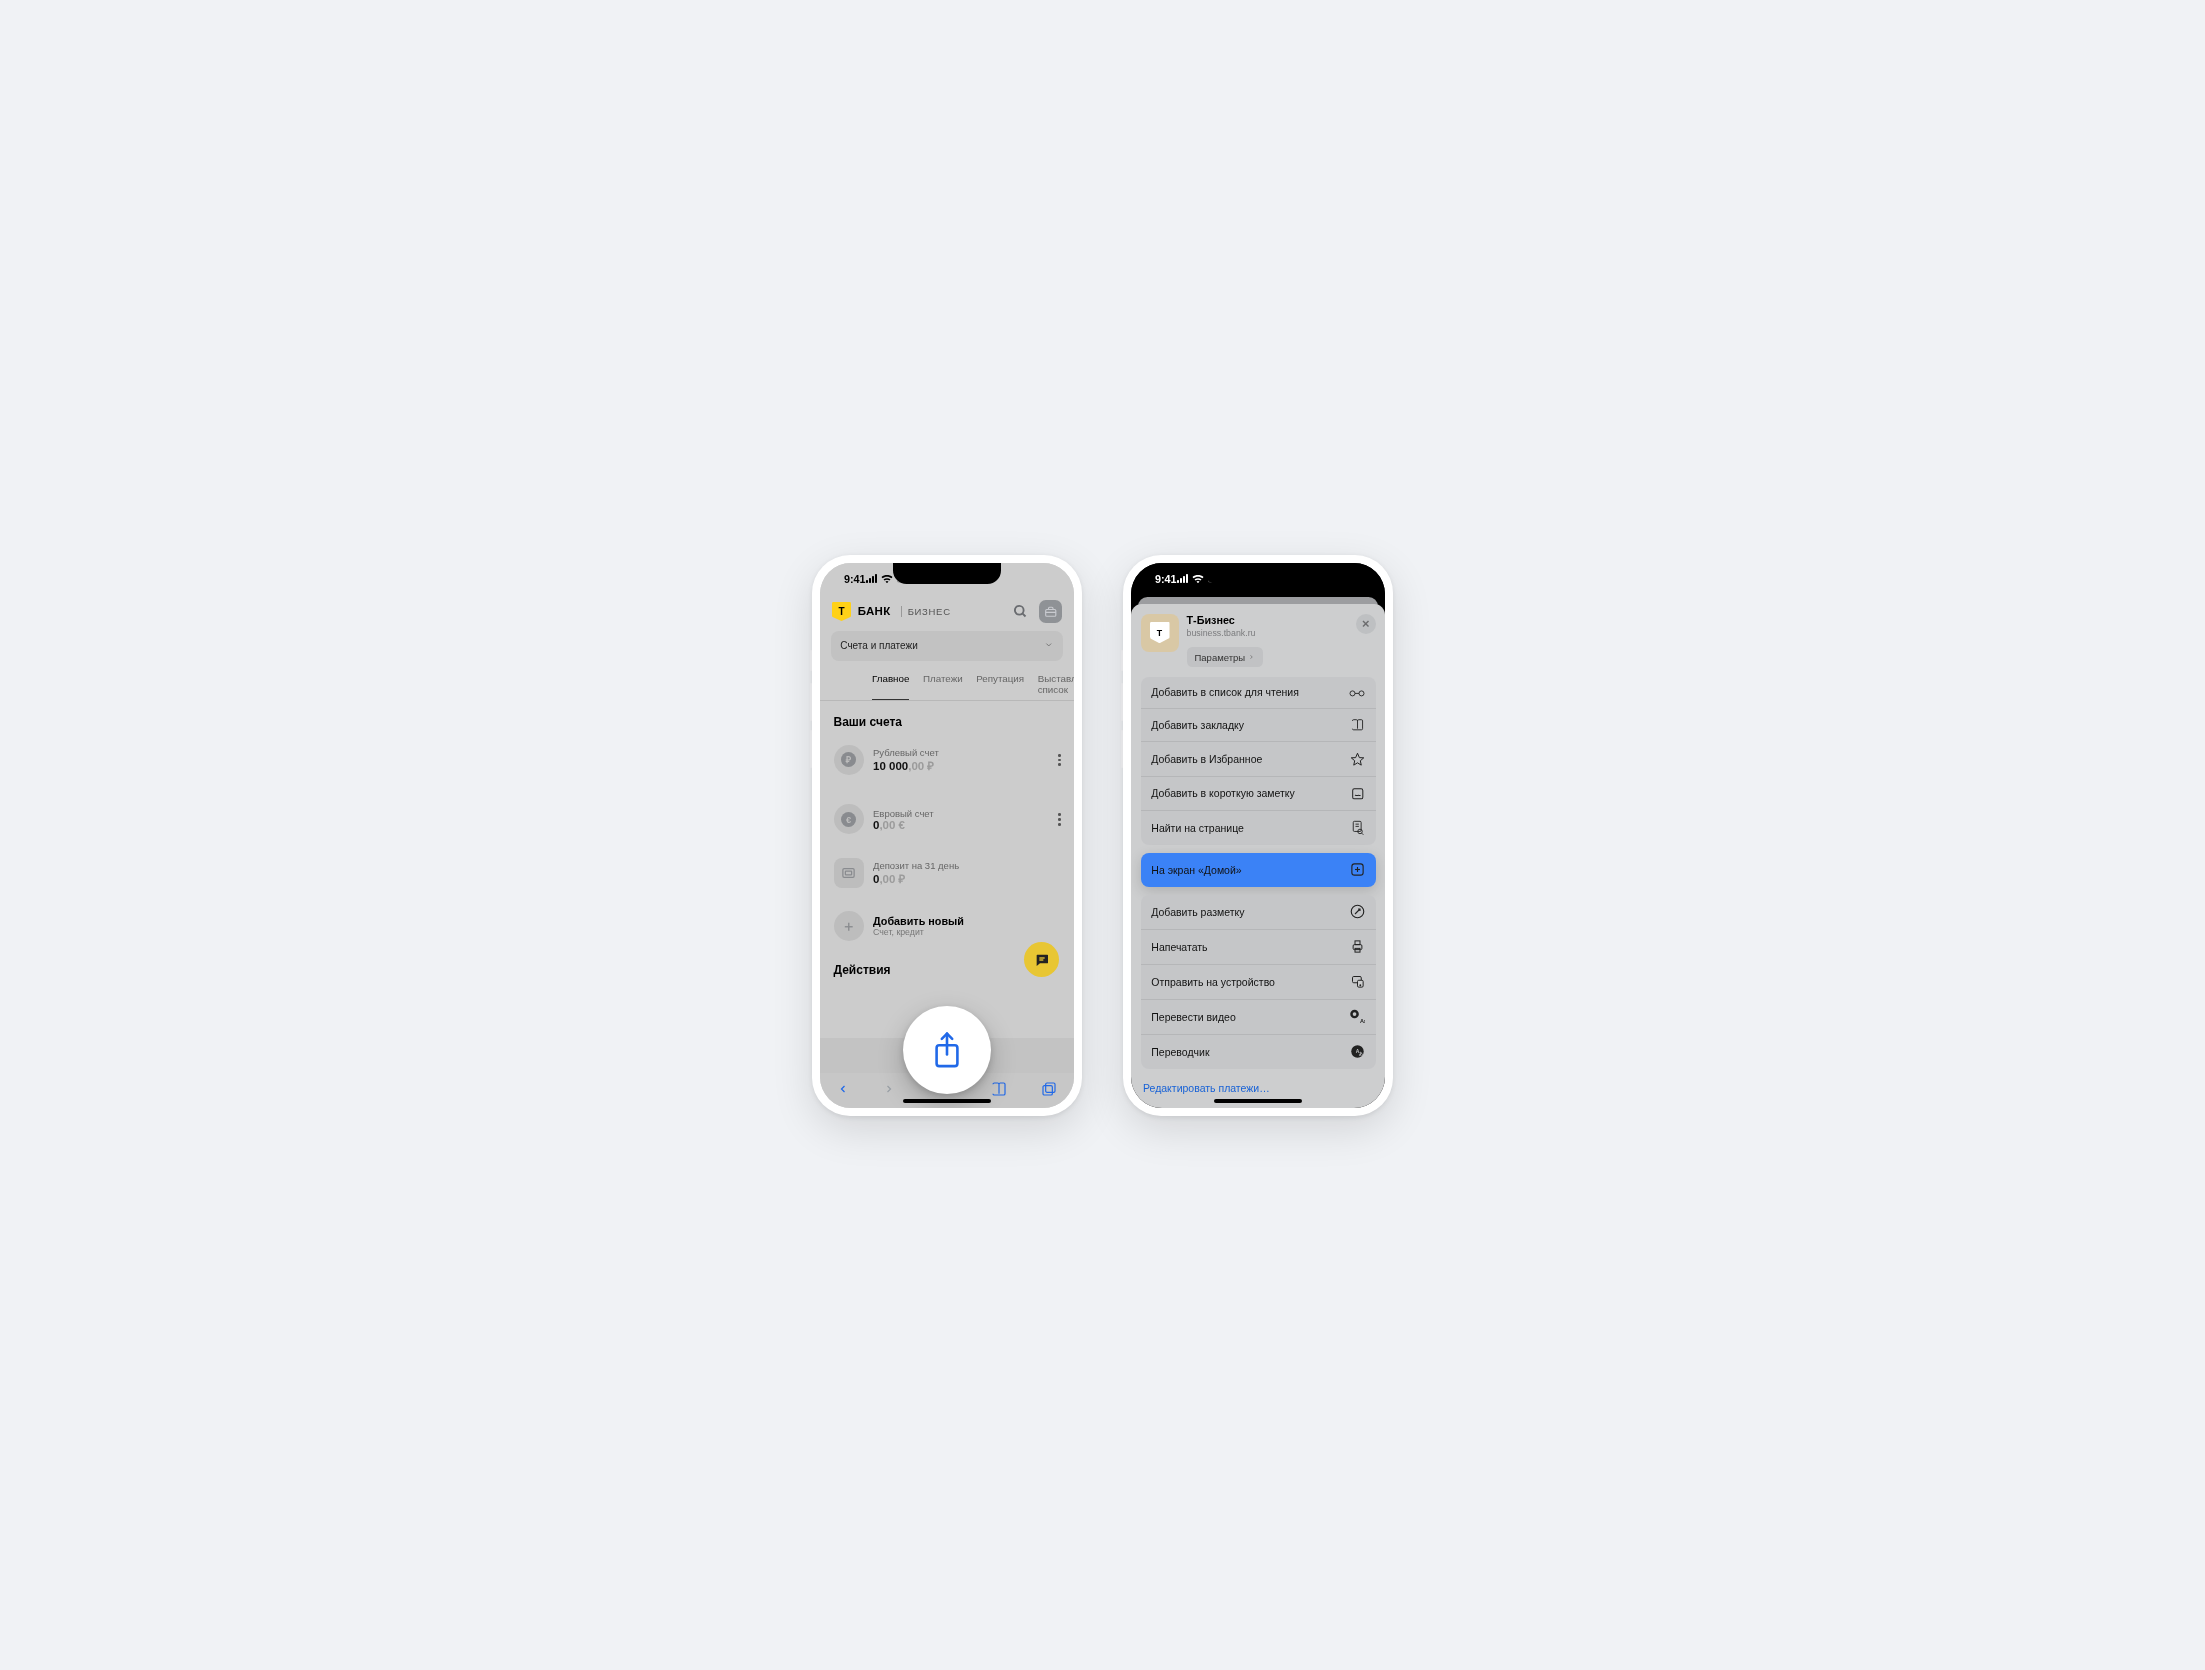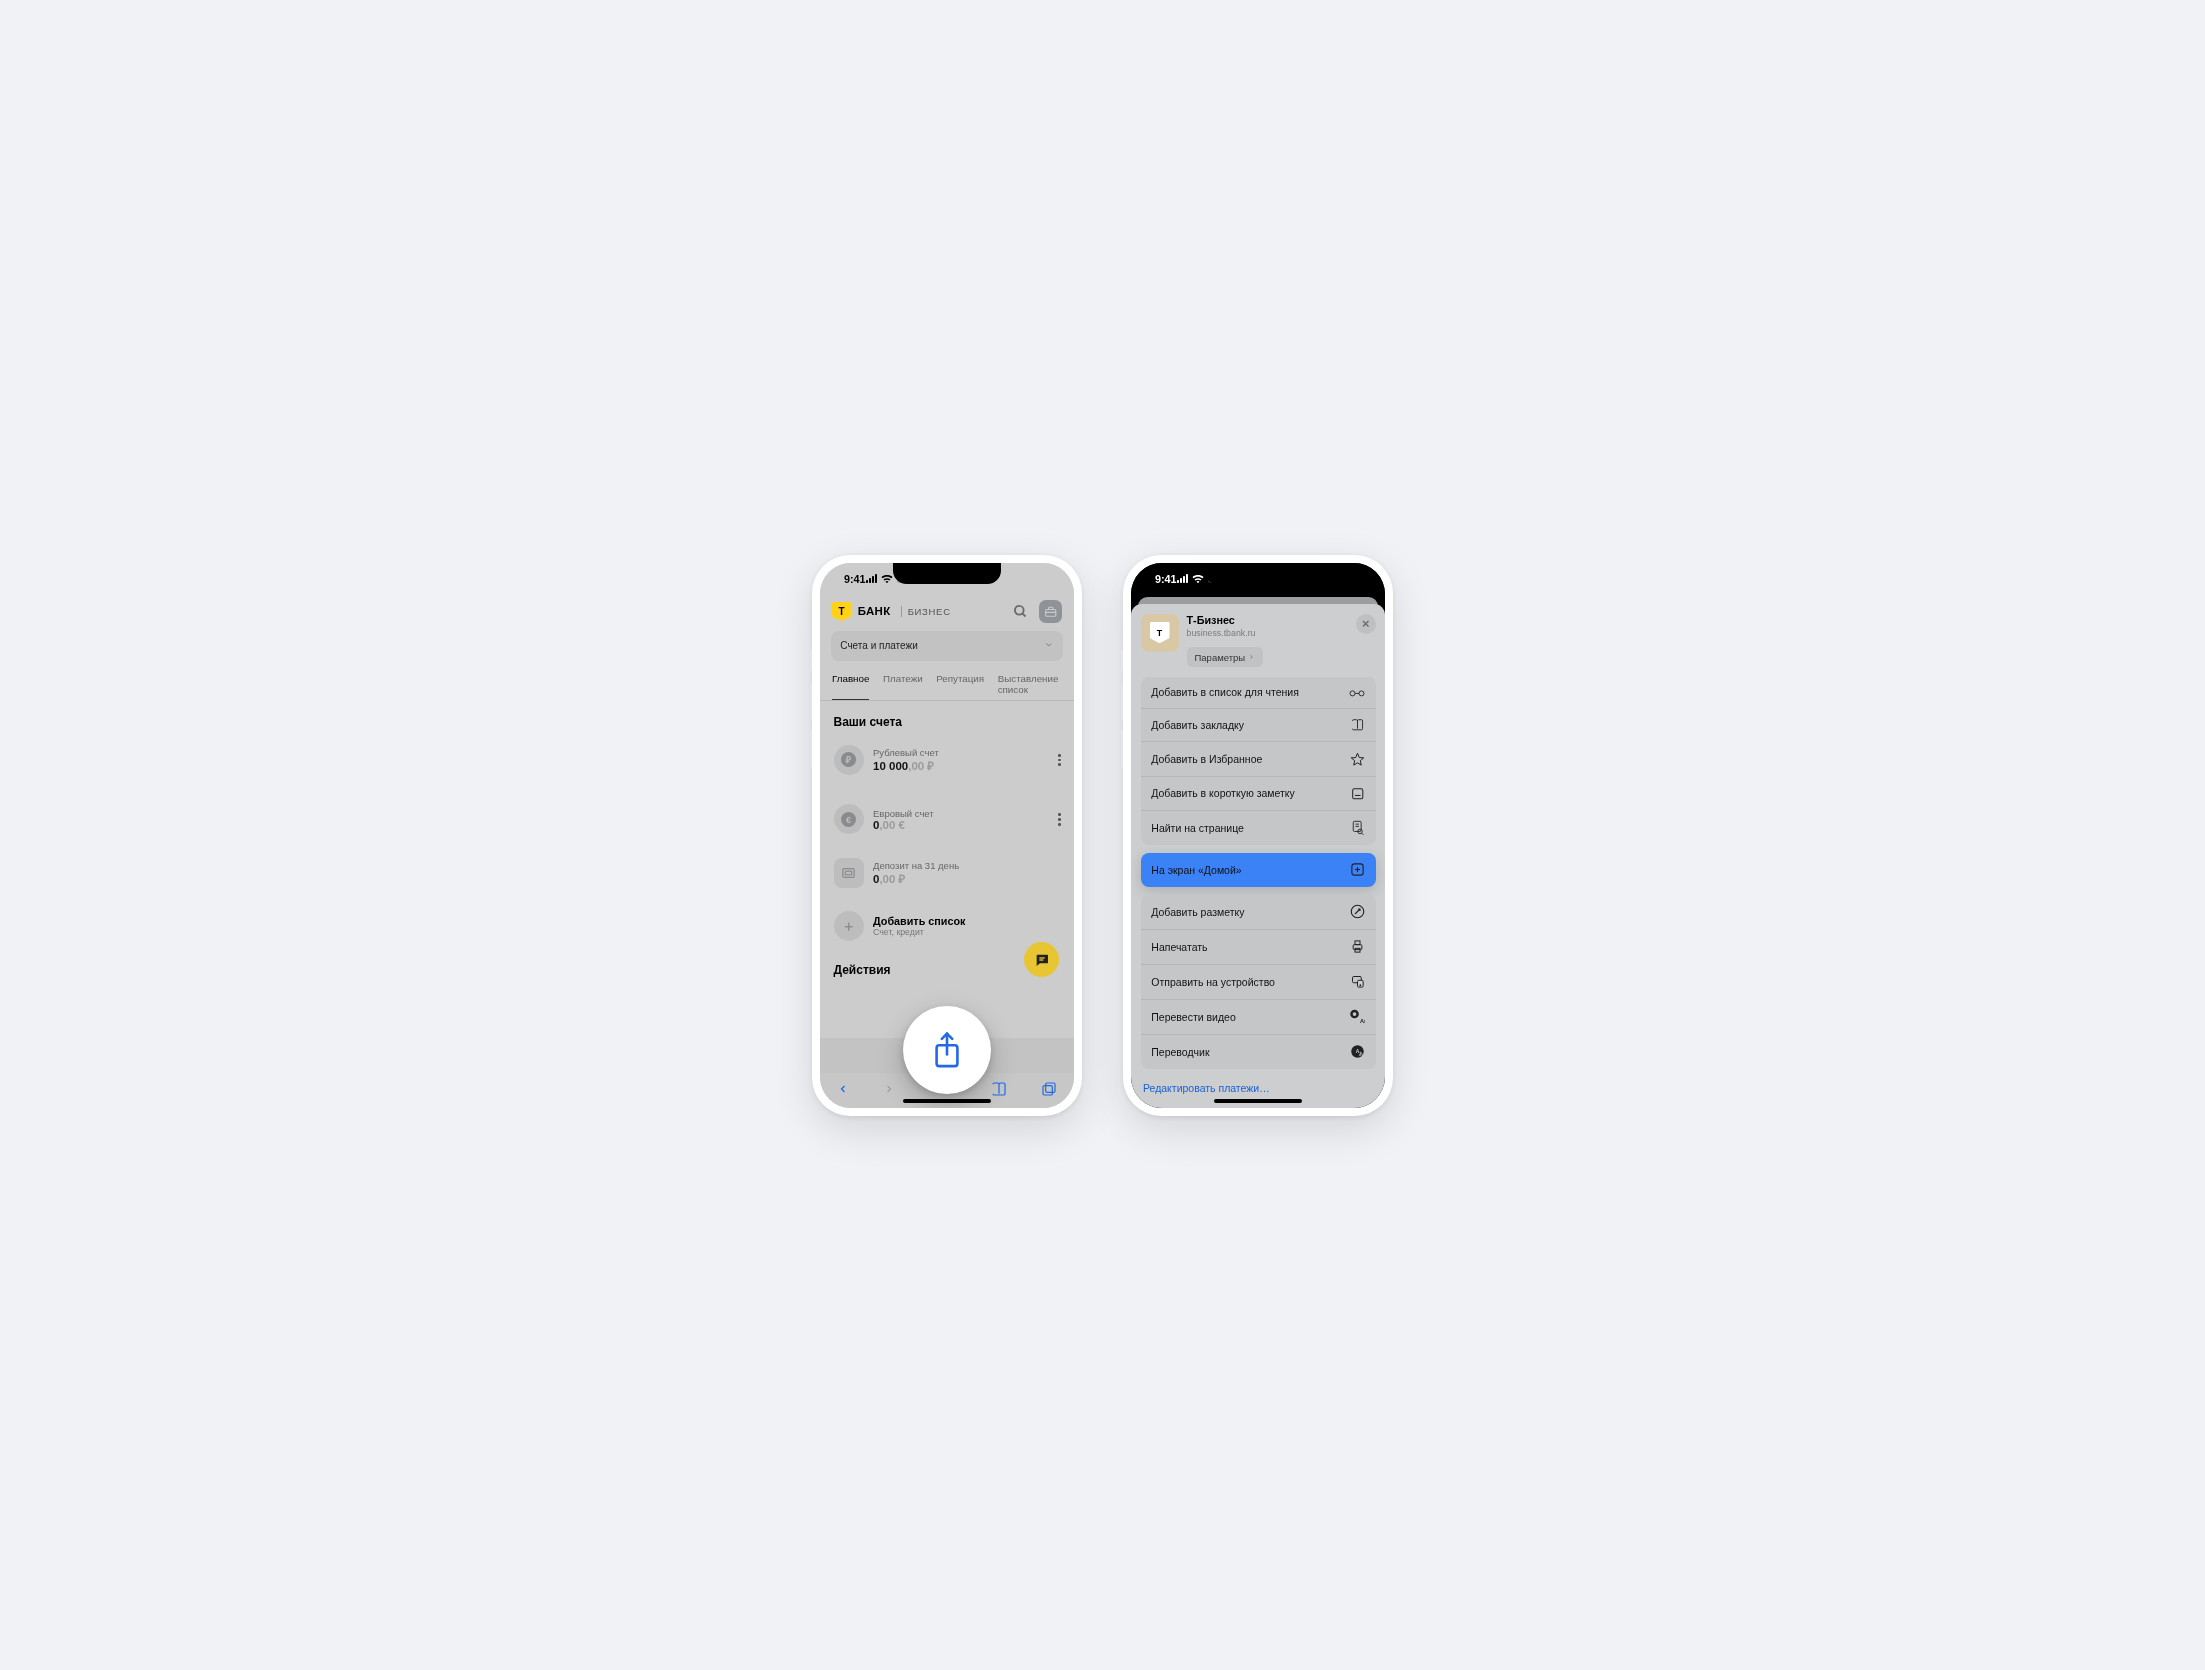--- a/index.html
+++ b/index.html
@@ -91,21 +91,21 @@
     margin: 0 10.8px 6.8px; background:#c2c2c2; border-radius:8px;
     height:30px; display:flex; align-items:center; padding:0 9.5px;
     font-size:10px; color:#222;
   }
   .dropdown .chev{margin-left:auto;color:#777;}
   .tabs {
     display:flex; gap:13.5px; padding:0 12px; border-bottom:0.7px solid #b8b8b8;
     font-size:9.8px; color:#666;
   }
   .tab{padding:5.4px 0;}
-  .tab.active{color:#000;font-weight:500;border-bottom:1.4px solid #333;}
+  .tab.active{color:#000;font-weight:500;border-bottom:1.4px solid #333;margin-left:40px;}
   .section-title{font-size:12px;font-weight:700;padding:13.5px 13.5px 8px;}
   .account{
     display:flex;align-items:center;gap:9.5px;padding:8px 13.5px;
   }
   .acct-icon{
     width:30px;height:30px;border-radius:50%;background:#bdbdbd;
     display:flex;align-items:center;justify-content:center;color:#898b8f;
   }
   .acct-icon.sq{border-radius:8px;}
   .acct-label{font-size:9.5px;color:#666;}
@@ -328,21 +328,21 @@
         </div>
 
         <div class="account" style="margin-top:6.8px;">
           <div class="acct-icon">
             <svg width="13.5" height="13.5" viewBox="0 0 24 24" fill="none" stroke="#8b8d90" stroke-width="2.5">
                 <line x1="12" y1="5" x2="12" y2="19"></line>
                 <line x1="5" y1="12" x2="19" y2="12"></line>
               </svg>
           </div>
           <div>
-            <div class="add-title">Добавить список</div>
+            <div class="add-title">Добавить новый</div>
             <div class="add-sub">Счет, кредит</div>
           </div>
         </div>
 
         <div class="actions-area">
           <div class="chat-fab">
             <svg width="16" height="16" viewBox="0 0 24 24" fill="currentColor">
                 <path d="M4 4h16a1 1 0 011 1v11a1 1 0 01-1 1H9l-5 4V5a1 1 0 011-1z"></path>
                 <line x1="8" y1="9" x2="16" y2="9" stroke="#e8c633" stroke-width="2"></line>
                 <line x1="8" y1="12" x2="14" y2="12" stroke="#e8c633" stroke-width="2"></line>

